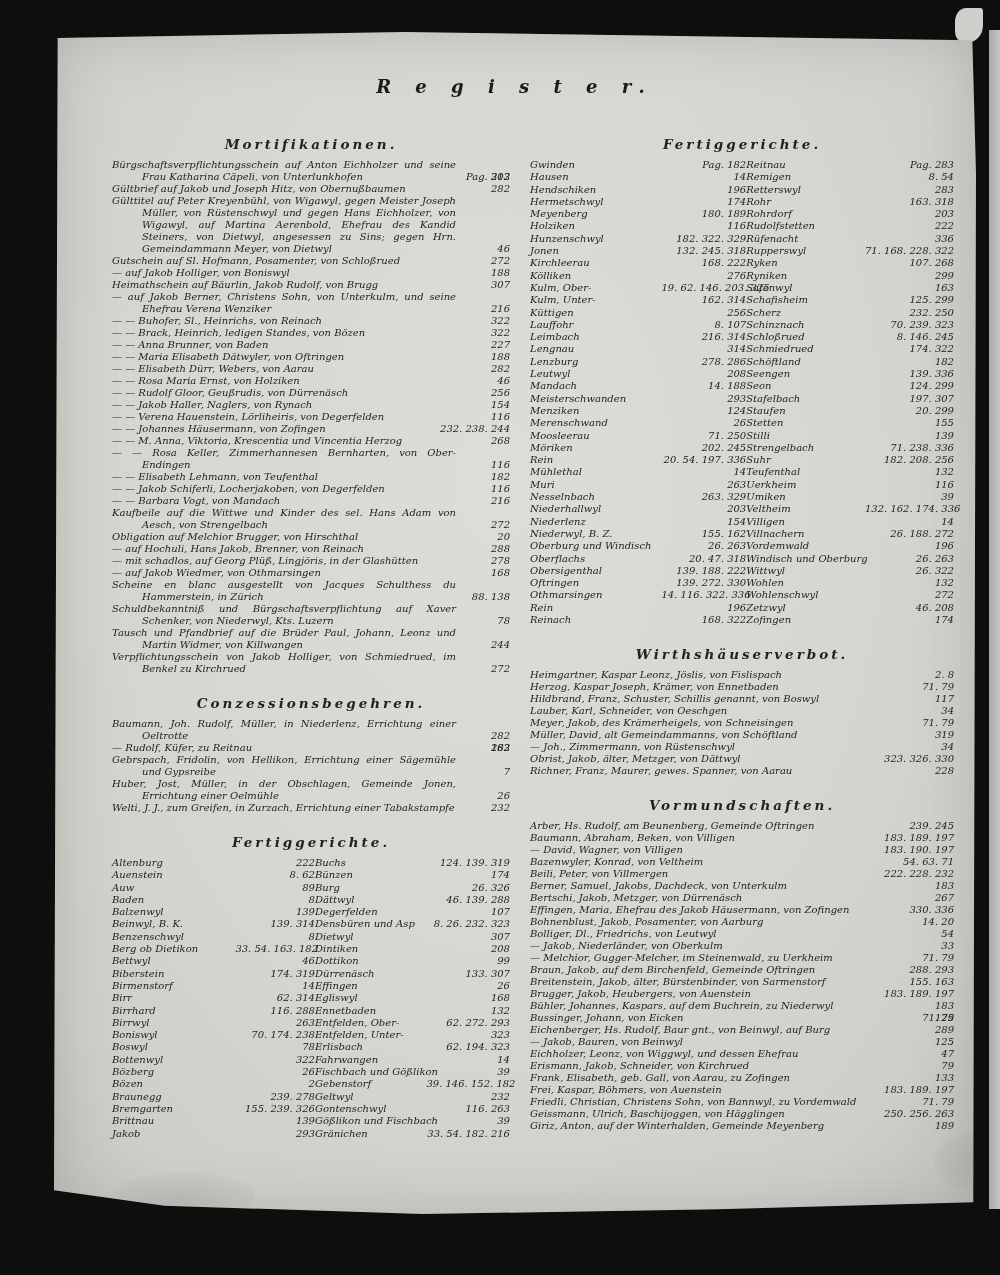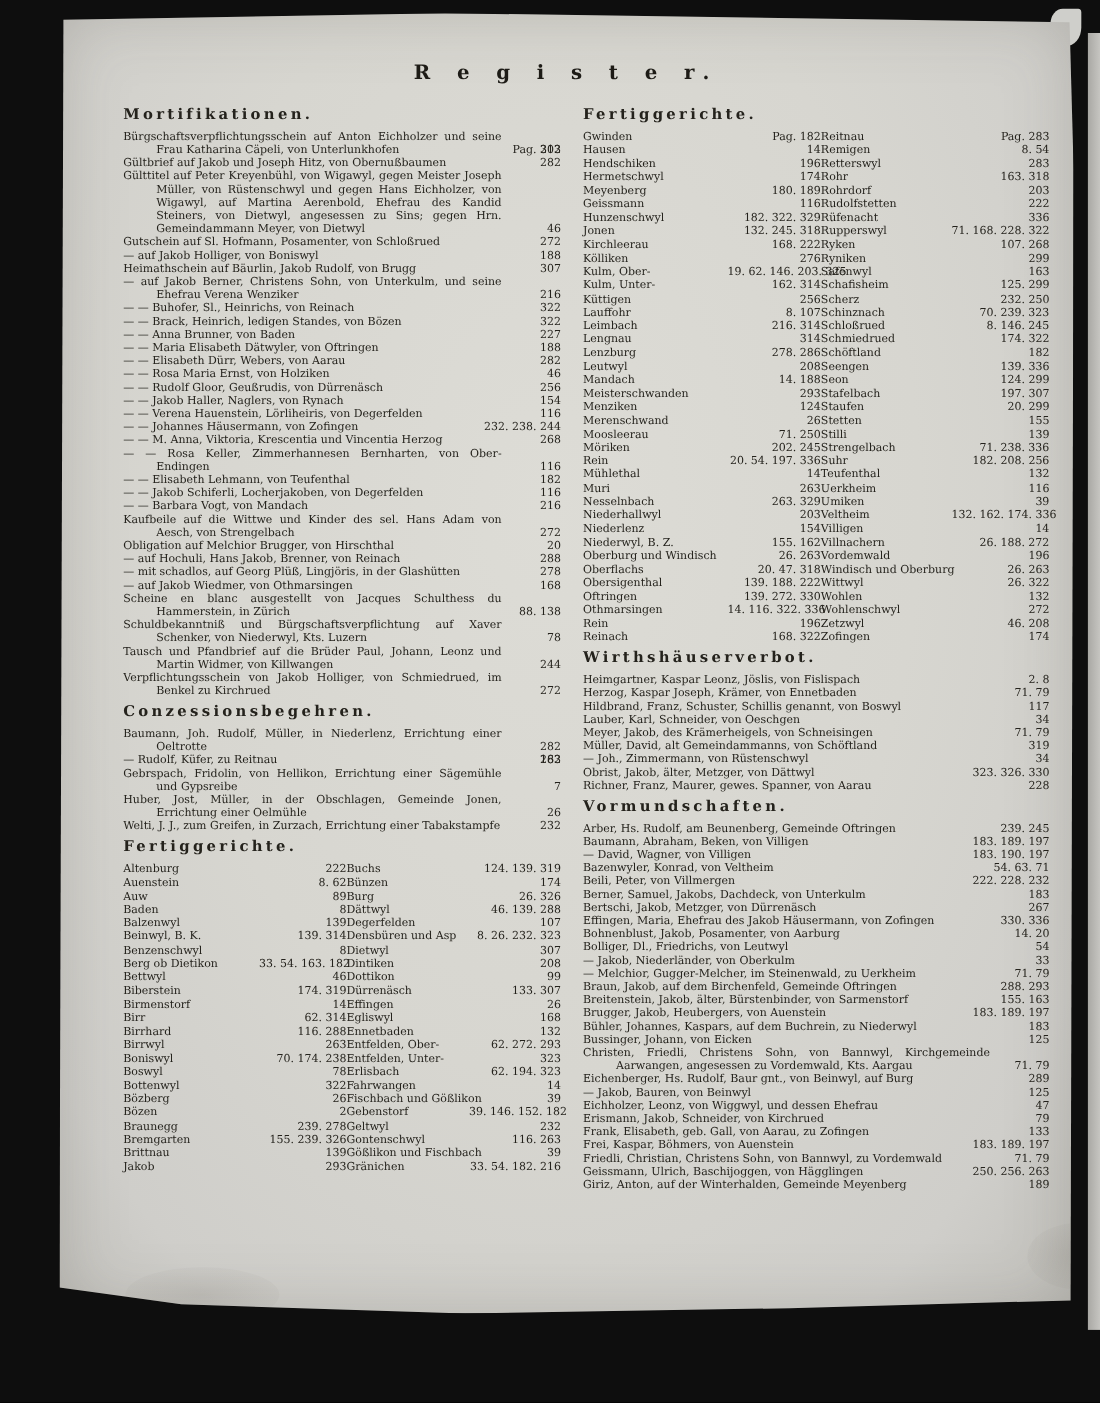--- a/index.html
+++ b/index.html
@@ -1,28 +1,28 @@
 <!DOCTYPE html>
 <html><head>
 <meta charset="utf-8">
 <style>
   html,body{margin:0;padding:0;background:#000;}
   .scan{position:relative;width:1000px;height:1275px;background:#0e0e0e;overflow:hidden;
         font-family:"DejaVu Serif","Liberation Serif",serif;}
   .scan-noise1{position:absolute;left:955px;top:8px;width:28px;height:34px;background:#cfcfcb;border-radius:40% 10% 50% 30%;}
-  .paper{position:absolute;left:54px;top:12px;width:922px;height:1182px;color:#24221c;
+  .paper{position:absolute;left:54px;top:32px;width:922px;height:1182px;color:#24221c;
          background:radial-gradient(ellipse at 48% 38%, #dddcd6 0%, #d7d6d0 50%, #cfceca 82%, #c0bfba 100%);
          clip-path:polygon(0.4% 0.5%, 38% 0%, 99.6% 0.7%, 100% 12%, 99.7% 99%, 72% 99.6%, 40% 100%, 12% 99.3%, 0% 98%);
-         box-shadow:inset 0 0 60px rgba(90,88,80,0.25);}
+         box-shadow:inset 0 0 60px rgba(90,88,80,0.25);font-style:italic;}
   .page-edge{position:absolute;left:989px;top:30px;width:11px;height:1179px;background:linear-gradient(90deg,#a9a8a4,#c6c5c1);}
   .title{margin-top:44px;text-align:center;font-size:18px;letter-spacing:9px;font-weight:bold;color:#1d1b16;}
   .col{position:absolute;top:84px;}
   .col-left{left:58px;width:398px;}
   .col-right{left:476px;width:424px;}
-  .heading{text-align:left;font-size:13.5px;font-weight:bold;letter-spacing:3px;margin:0 0 7px;white-space:nowrap;}
+  .heading{text-align:center;font-size:13.5px;font-weight:bold;letter-spacing:3px;margin:20px 0 7px;white-space:nowrap;}
   .section{margin-bottom:4px;}
   .entry{position:relative;padding:0 54px 0 30px;text-indent:-30px;font-size:10px;line-height:12px;text-align:justify;}
   .enum{position:absolute;right:0;bottom:0;text-indent:0;white-space:nowrap;}
   .gaz{display:grid;grid-template-columns:31% 20% 28% 21%;font-size:10px;line-height:12.3px;}
   .gn{white-space:nowrap;overflow:visible;}
   .gp{text-align:right;white-space:nowrap;}
   .stain{position:absolute;border-radius:50%;pointer-events:none;}
   .stain1{left:880px;top:1100px;width:90px;height:60px;background:radial-gradient(ellipse,rgba(120,115,105,0.18),rgba(0,0,0,0));}
   .stain2{left:60px;top:1140px;width:140px;height:50px;background:radial-gradient(ellipse,rgba(110,105,95,0.15),rgba(0,0,0,0));}
 </style>
@@ -193,21 +193,21 @@
             <span class="gn">Retterswyl</span>
             <span class="gp">283</span>
             <span class="gn">Hermetschwyl</span>
             <span class="gp">174</span>
             <span class="gn">Rohr</span>
             <span class="gp">163. 318</span>
             <span class="gn">Meyenberg</span>
             <span class="gp">180. 189</span>
             <span class="gn">Rohrdorf</span>
             <span class="gp">203</span>
-            <span class="gn">Geissmann</span>
+            <span class="gn">Holziken</span>
             <span class="gp">116</span>
             <span class="gn">Rudolfstetten</span>
             <span class="gp">222</span>
             <span class="gn">Hunzenschwyl</span>
             <span class="gp">182. 322. 329</span>
             <span class="gn">Rüfenacht</span>
             <span class="gp">336</span>
             <span class="gn">Jonen</span>
             <span class="gp">132. 245. 318</span>
             <span class="gn">Rupperswyl</span>
@@ -358,21 +358,21 @@
           <div class="entry"><span>Effingen, Maria, Ehefrau des Jakob Häusermann, von Zofingen</span><span class="enum">330. 336</span></div>
           <div class="entry"><span>Bohnenblust, Jakob, Posamenter, von Aarburg</span><span class="enum">14. 20</span></div>
           <div class="entry"><span>Bolliger, Dl., Friedrichs, von Leutwyl</span><span class="enum">54</span></div>
           <div class="entry"><span>— Jakob, Niederländer, von Oberkulm</span><span class="enum">33</span></div>
           <div class="entry"><span>— Melchior, Gugger-Melcher, im Steinenwald, zu Uerkheim</span><span class="enum">71. 79</span></div>
           <div class="entry"><span>Braun, Jakob, auf dem Birchenfeld, Gemeinde Oftringen</span><span class="enum">288. 293</span></div>
           <div class="entry"><span>Breitenstein, Jakob, älter, Bürstenbinder, von Sarmenstorf</span><span class="enum">155. 163</span></div>
           <div class="entry"><span>Brugger, Jakob, Heubergers, von Auenstein</span><span class="enum">183. 189. 197</span></div>
           <div class="entry"><span>Bühler, Johannes, Kaspars, auf dem Buchrein, zu Niederwyl</span><span class="enum">183</span></div>
           <div class="entry"><span>Bussinger, Johann, von Eicken</span><span class="enum">125</span></div>
-          <div class="entry"><span>Christen, Friedli, Christens Sohn, von Bannwyl, Kirchgemeinde Aarwangen, angesessen zu Vordemwald, Kts. Aargau</span><span class="enum">71. 79</span></div>
+          <div class="entry"><span class="enum">71. 79</span></div>
           <div class="entry"><span>Eichenberger, Hs. Rudolf, Baur gnt., von Beinwyl, auf Burg</span><span class="enum">289</span></div>
           <div class="entry"><span>— Jakob, Bauren, von Beinwyl</span><span class="enum">125</span></div>
           <div class="entry"><span>Eichholzer, Leonz, von Wiggwyl, und dessen Ehefrau</span><span class="enum">47</span></div>
           <div class="entry"><span>Erismann, Jakob, Schneider, von Kirchrued</span><span class="enum">79</span></div>
           <div class="entry"><span>Frank, Elisabeth, geb. Gall, von Aarau, zu Zofingen</span><span class="enum">133</span></div>
           <div class="entry"><span>Frei, Kaspar, Böhmers, von Auenstein</span><span class="enum">183. 189. 197</span></div>
           <div class="entry"><span>Friedli, Christian, Christens Sohn, von Bannwyl, zu Vordemwald</span><span class="enum">71. 79</span></div>
           <div class="entry"><span>Geissmann, Ulrich, Baschijoggen, von Hägglingen</span><span class="enum">250. 256. 263</span></div>
           <div class="entry"><span>Giriz, Anton, auf der Winterhalden, Gemeinde Meyenberg</span><span class="enum">189</span></div>
         </div>

